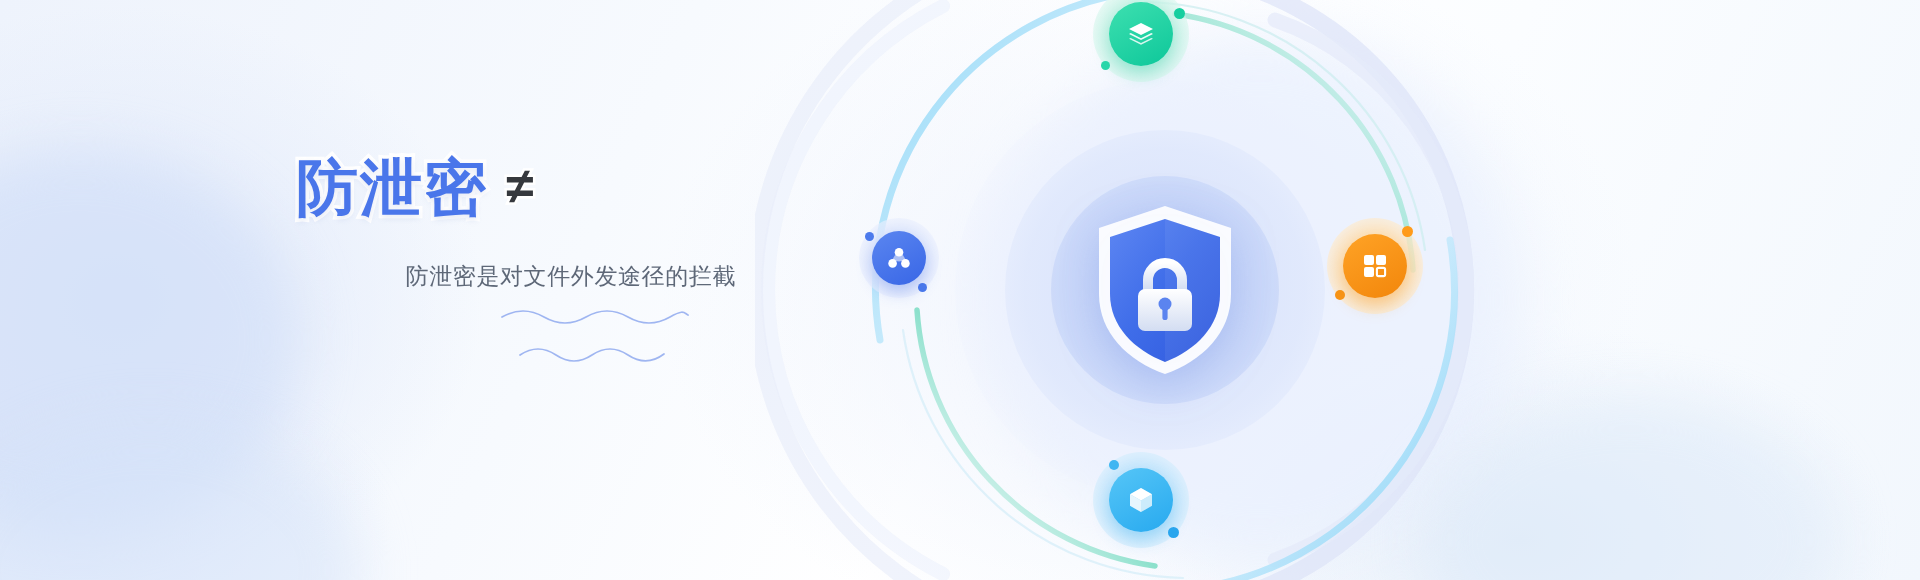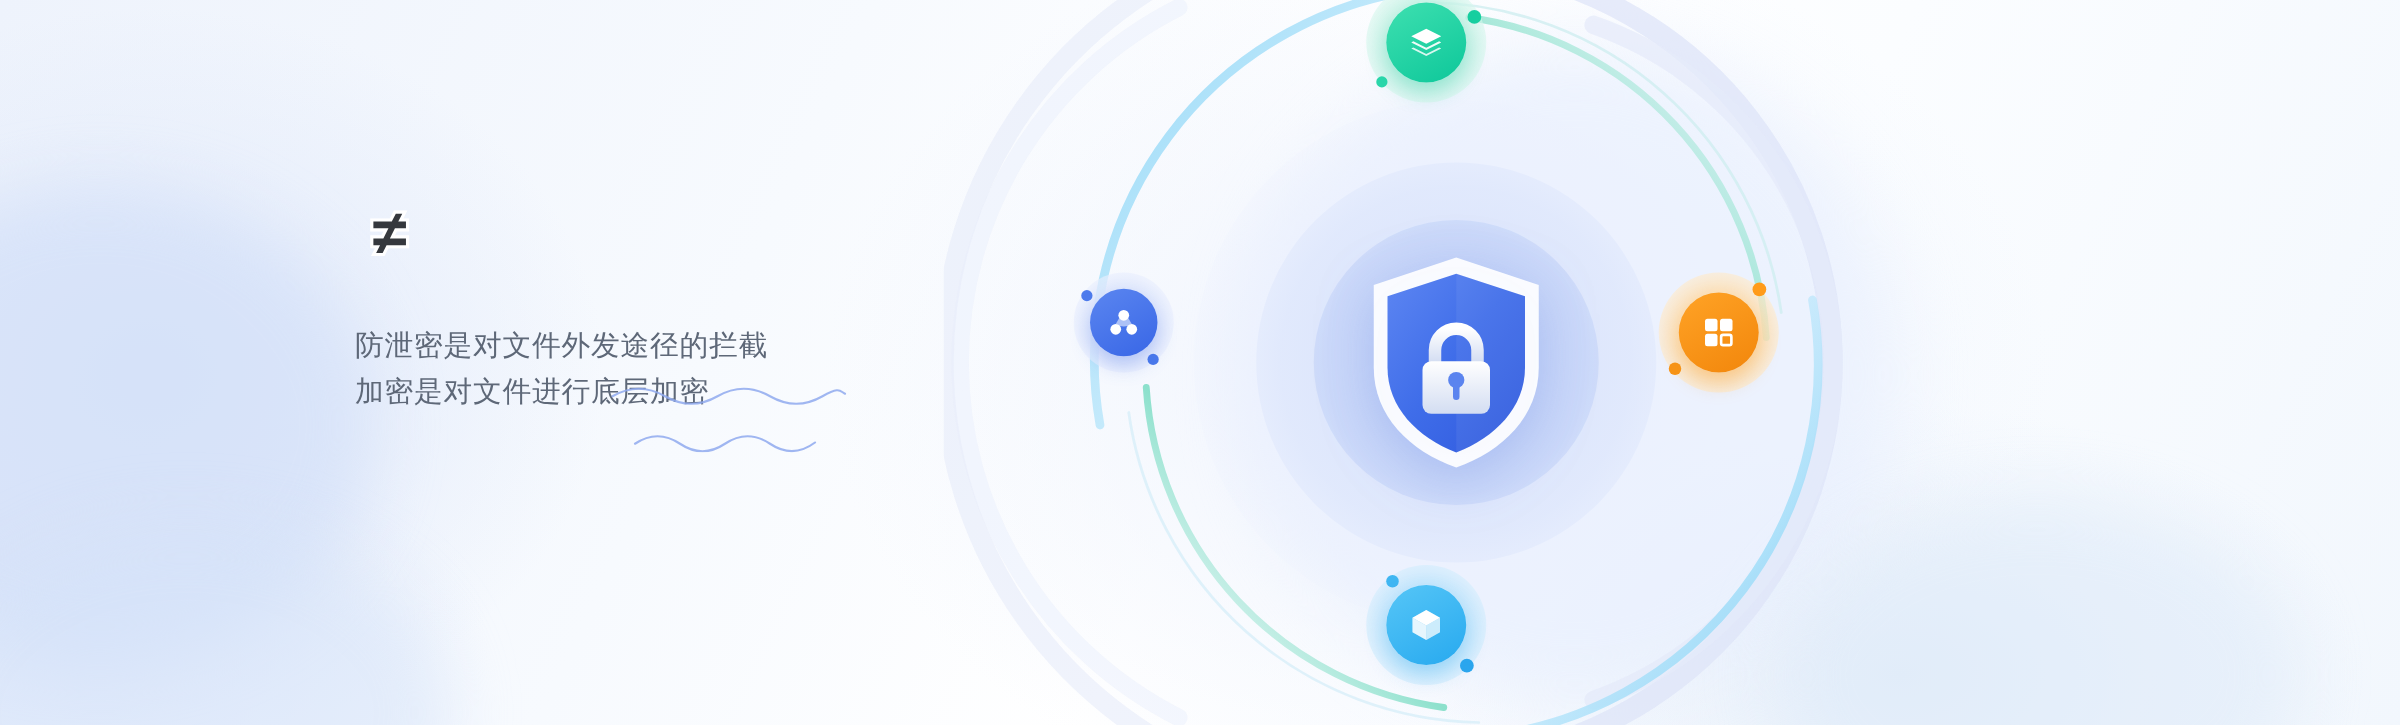--- a/index.html
+++ b/index.html
@@ -39,22 +39,22 @@
     -webkit-text-stroke:7px #ffffff;
     paint-order:stroke fill;
     text-shadow:0 3px 6px rgba(130,150,200,.22);
   }
   .hl-op{
     font-size:50px;font-weight:700;line-height:1;color:#35383d;
     -webkit-text-stroke:5px #ffffff;paint-order:stroke fill;
     margin:0 2px;position:relative;top:-2px;
   }
   .sub{
-    position:absolute;left:284px;top:258px;width:440px;
-    text-align:left;color:#5e6878;
+    position:absolute;left:296px;top:258px;width:440px;
+    text-align:right;color:#5e6878;
     font-size:23px;line-height:37px;letter-spacing:.6px;
   }
   .sub .ln{position:relative;display:block;}
   .squig{position:absolute;left:204px;top:50px;}
   .squig2{position:absolute;left:222px;top:88px;}
 
   
   .art{position:absolute;left:845px;top:-30px;width:640px;height:640px;}
   .art-stage{position:absolute;left:0;top:0;width:640px;height:640px;}
 
@@ -112,26 +112,26 @@
 <div class="banner">
 
   <div class="blob blob-a"></div>
   <div class="blob blob-b"></div>
   <div class="blob blob-c"></div>
   <div class="blob blob-d"></div>
 
   <div class="copy">
 
     <div class="headline">
+      <span class="hl-word">防泄密</span>
       <span class="hl-op">≠</span>
     </div>
 
     <div class="sub">
       <span class="ln">防泄密是对文件外发途径的拦截</span>
-      <span class="ln">加密是对文件进行底层加密</span>
 
       <svg class="squig" width="190" height="16" viewBox="0 0 190 16">
         <path d="M2 9 C16 1 30 1 44 9 S72 17 86 9 S114 1 128 9 S156 17 170 9 S184 5 188 7" fill="none" stroke="#8fa9ee" stroke-width="1.7" stroke-linecap="round" opacity=".85"></path>
       </svg>
       <svg class="squig2" width="150" height="16" viewBox="0 0 150 16">
         <path d="M2 9 C14 1 26 1 38 9 S62 17 74 9 S98 1 110 9 S134 17 146 8" fill="none" stroke="#8fa9ee" stroke-width="1.7" stroke-linecap="round" opacity=".85"></path>
       </svg>
     </div>
   </div>
 

